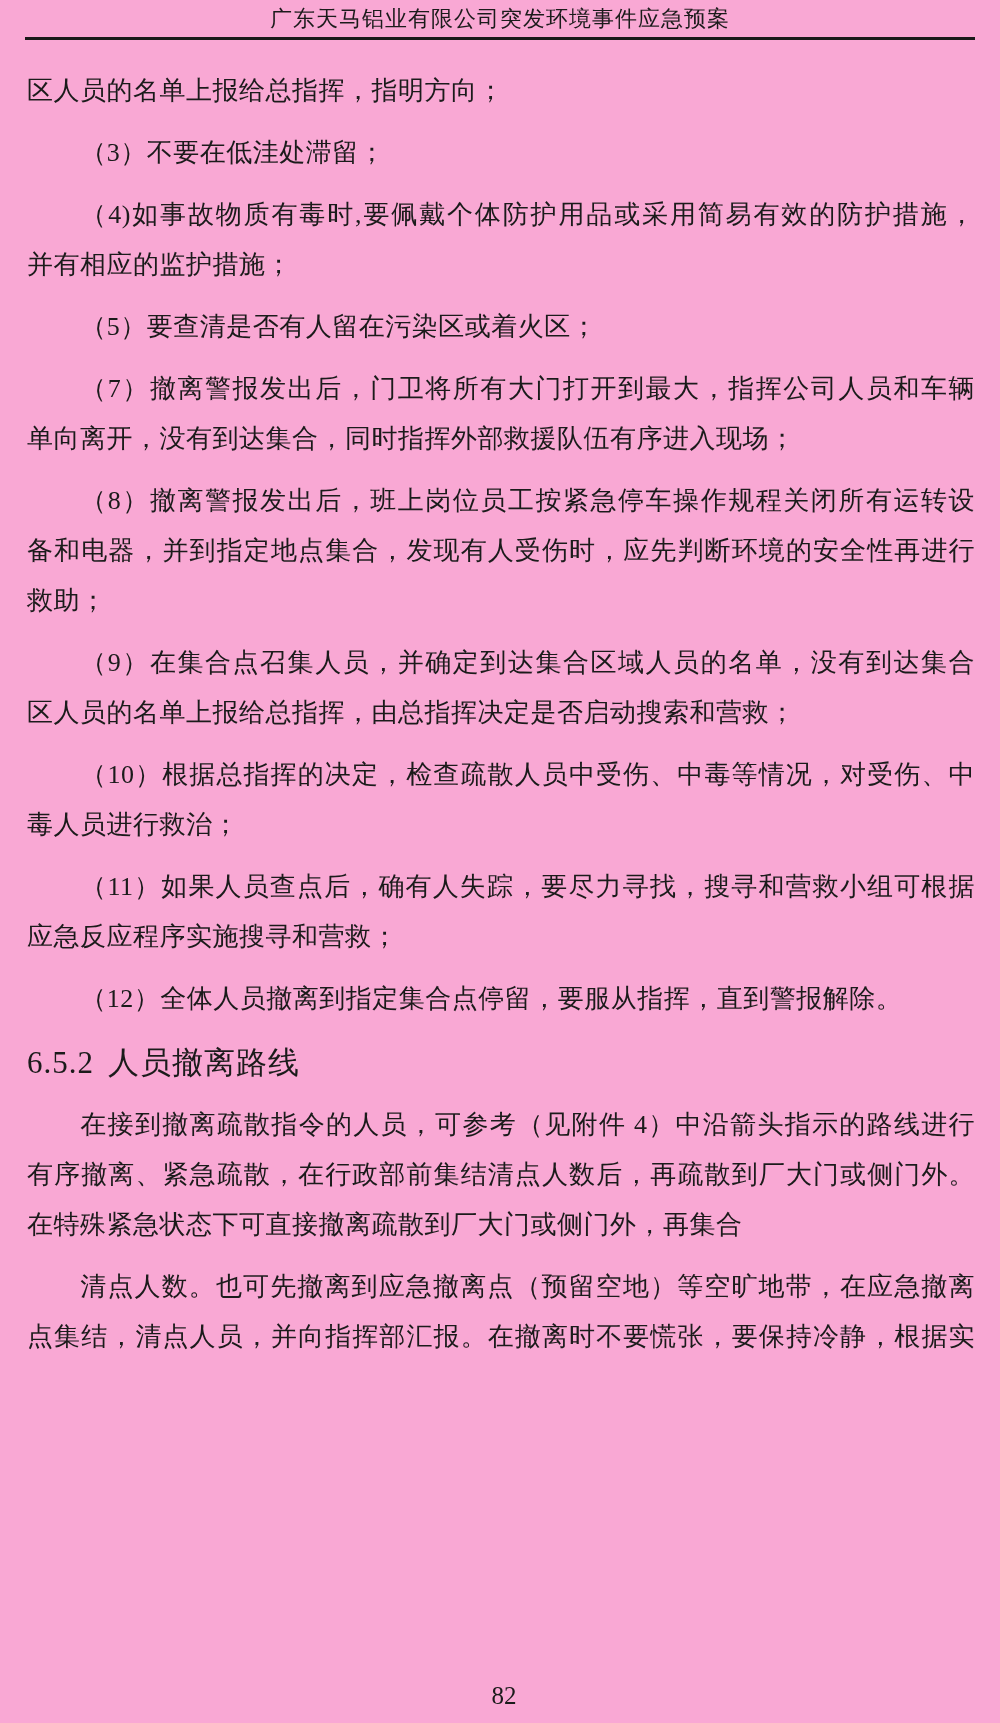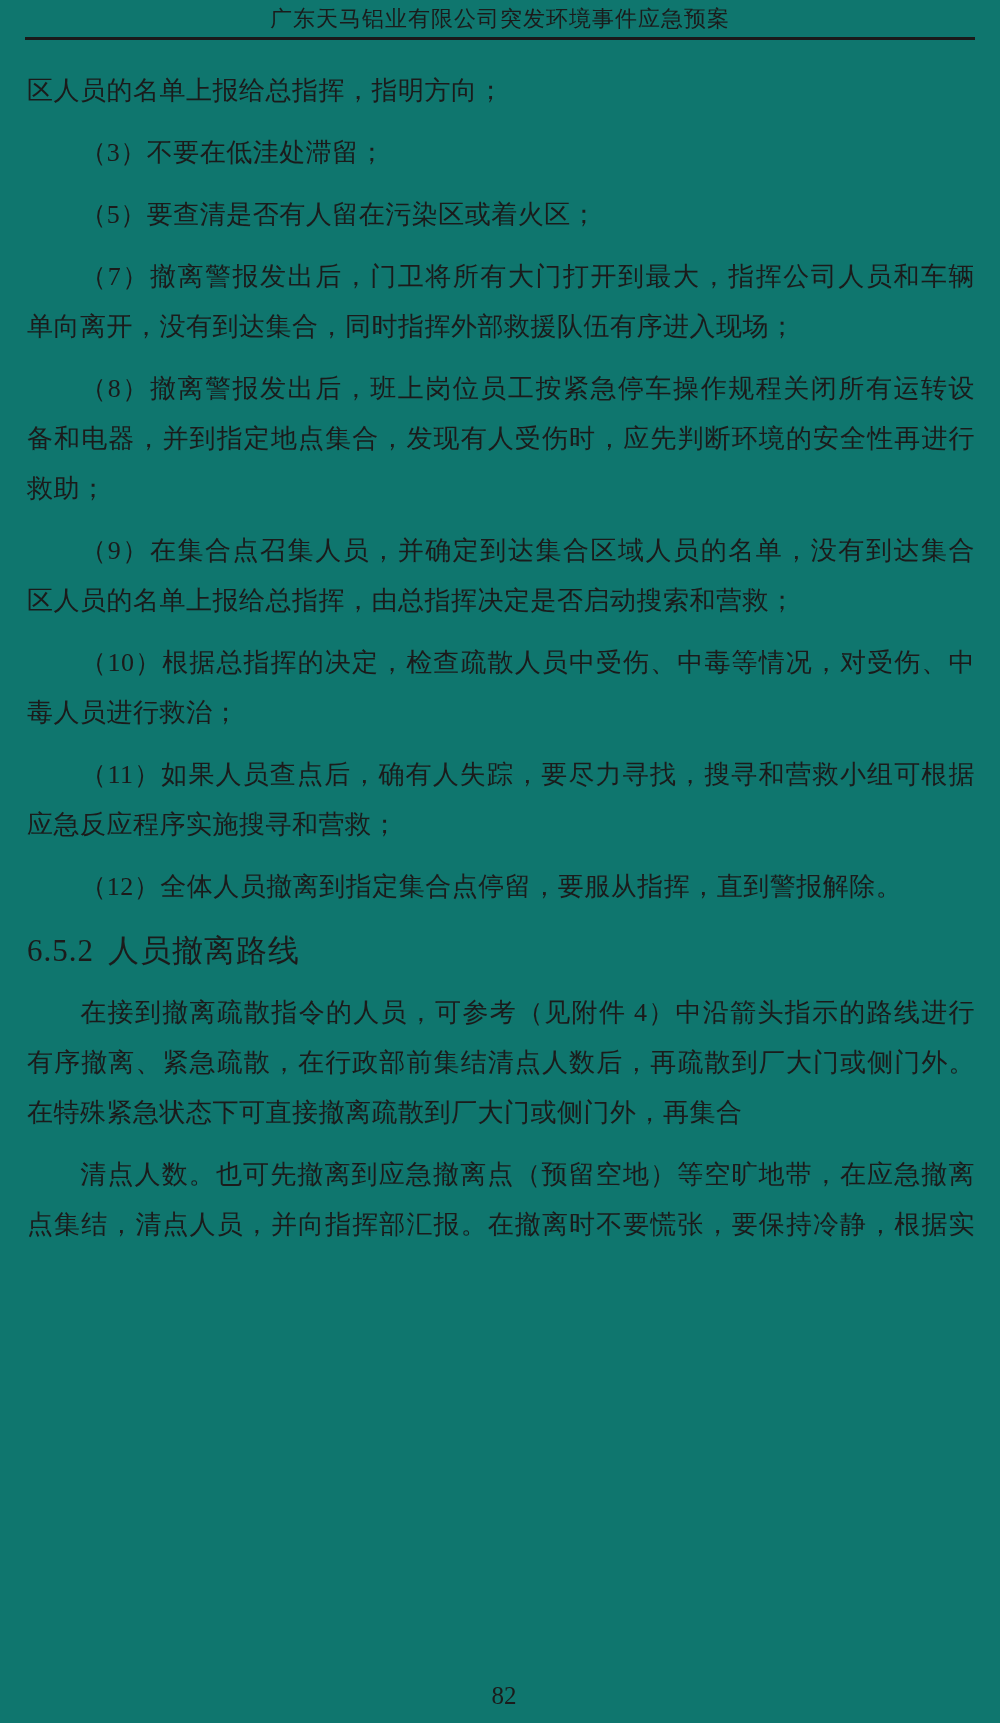--- a/index.html
+++ b/index.html
@@ -5,21 +5,21 @@
   html, body {
     margin: 0;
     padding: 0;
     background: #ffffff;
     font-family: "Liberation Serif", "DejaVu Serif", serif;
   }
   .page {
     position: relative;
     width: 1000px;
     height: 1723px;
-    background: #0f766e;
+    background: #f9a8d4;
     color: #1b1b1b;
     overflow: hidden;
   }
   .page-header {
     position: absolute;
     top: 6px;
     left: 25px;
     right: 25px;
     text-align: center;
     font-size: 22px;
@@ -83,20 +83,22 @@
   </div>
 
   <div class="content">
       <div class="paragraph">
         <div class="line">区人员的名单上报给总指挥，指明方向；</div>
       </div>
       <div class="paragraph indent">
         <div class="line">（3）不要在低洼处滞留；</div>
       </div>
       <div class="paragraph indent">
+        <div class="line just">（4)如事故物质有毒时,要佩戴个体防护用品或采用简易有效的防护措施，</div>
+        <div class="line">并有相应的监护措施；</div>
       </div>
       <div class="paragraph indent">
         <div class="line">（5）要查清是否有人留在污染区或着火区；</div>
       </div>
       <div class="paragraph indent">
         <div class="line just">（7）撤离警报发出后，门卫将所有大门打开到最大，指挥公司人员和车辆</div>
         <div class="line">单向离开，没有到达集合，同时指挥外部救援队伍有序进入现场；</div>
       </div>
       <div class="paragraph indent">
         <div class="line just">（8）撤离警报发出后，班上岗位员工按紧急停车操作规程关闭所有运转设</div>

